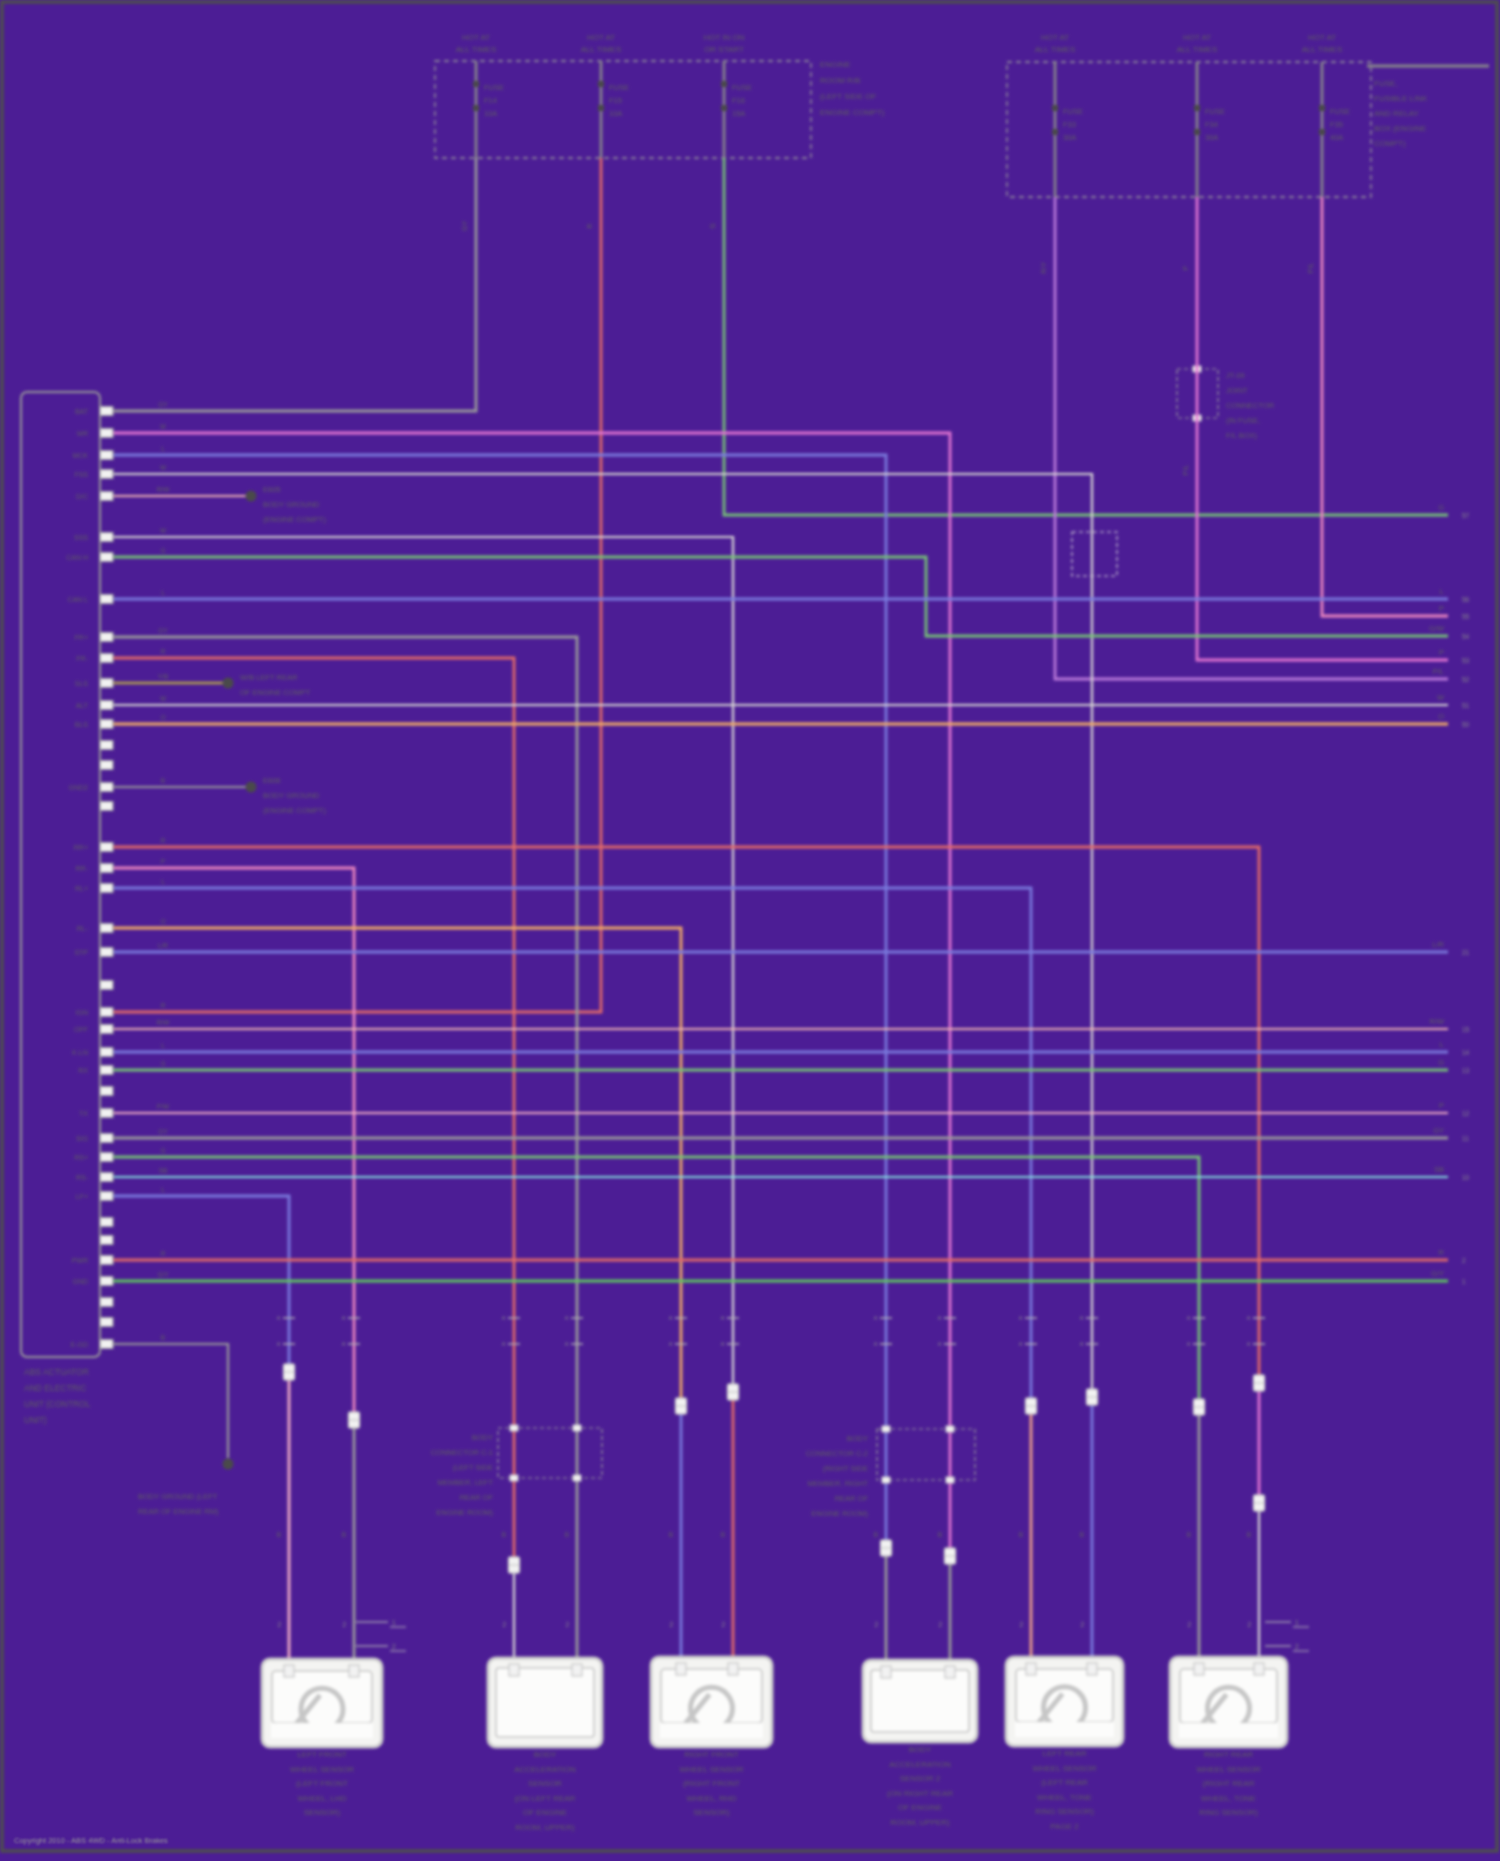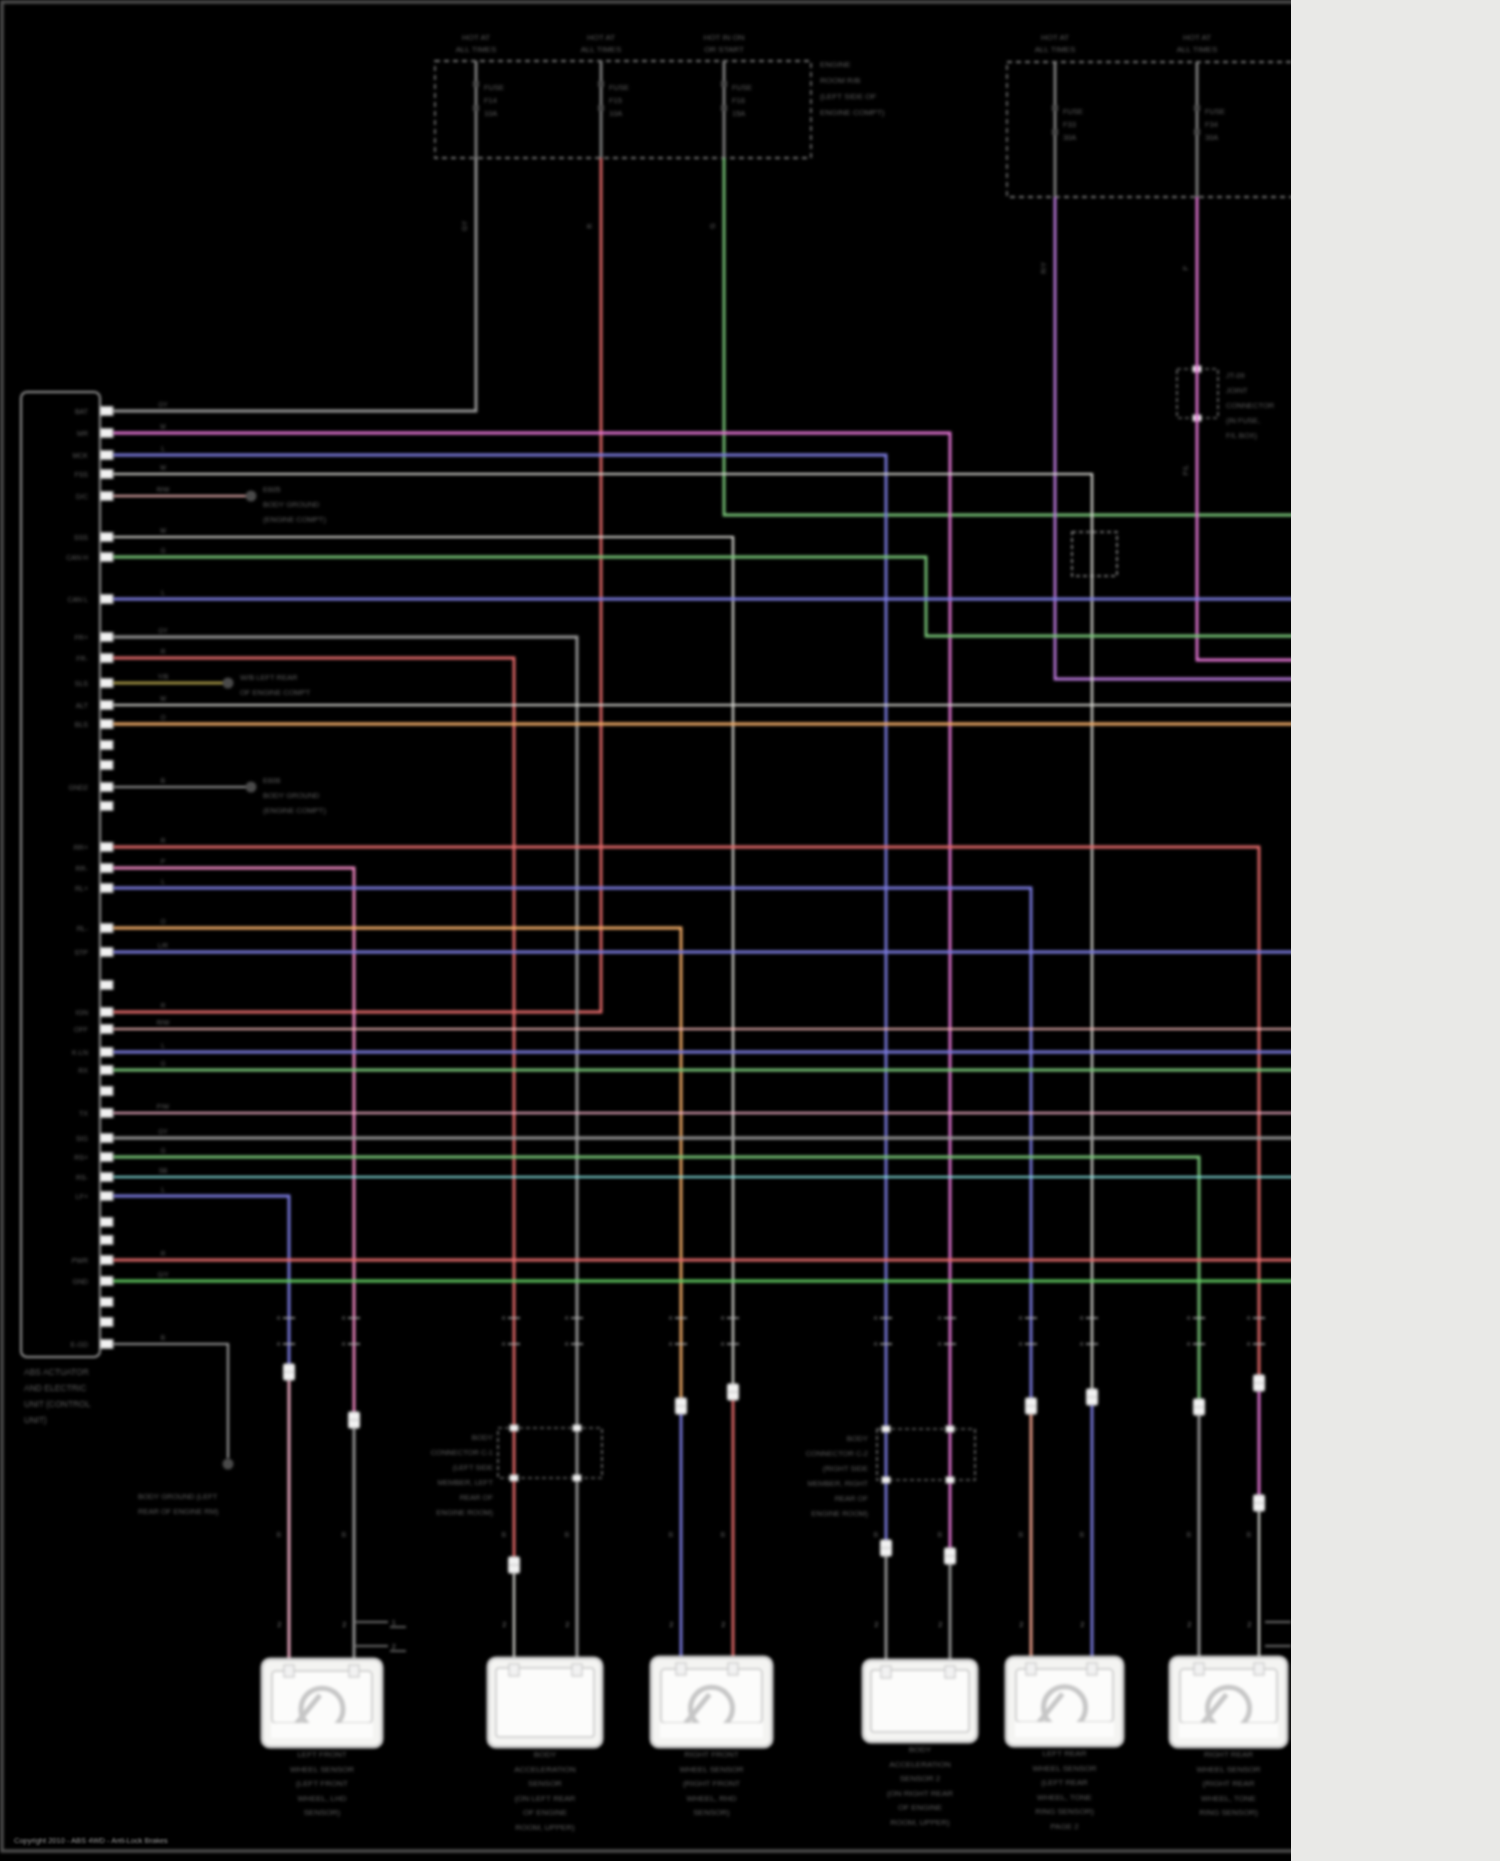--- a/index.html
+++ b/index.html
@@ -1,16 +1,16 @@
 <!DOCTYPE html>
 <html><head>
 <meta charset="utf-8">
 <style>
   html,body{margin:0;padding:0;background:#e9e9e7;}
-  #page{position:relative;width:1291px;height:1861px;background:#000000;overflow:hidden;}
+  #page{position:relative;width:1500px;height:1861px;background:#4c1d95;overflow:hidden;}
   #wrap{position:absolute;left:0;top:0;width:1500px;height:1861px;filter:blur(1.45px) saturate(0.97);}
   svg{display:block}
   text{font-family:"Liberation Sans","DejaVu Sans",sans-serif;}
   #copyright{position:absolute;left:14px;top:1836px;font:7.5px "Liberation Sans",sans-serif;color:#9a9a9a;filter:blur(0.8px);}
 </style>
 </head>
 <body>
 
 <div id="page">
   <div id="wrap">

